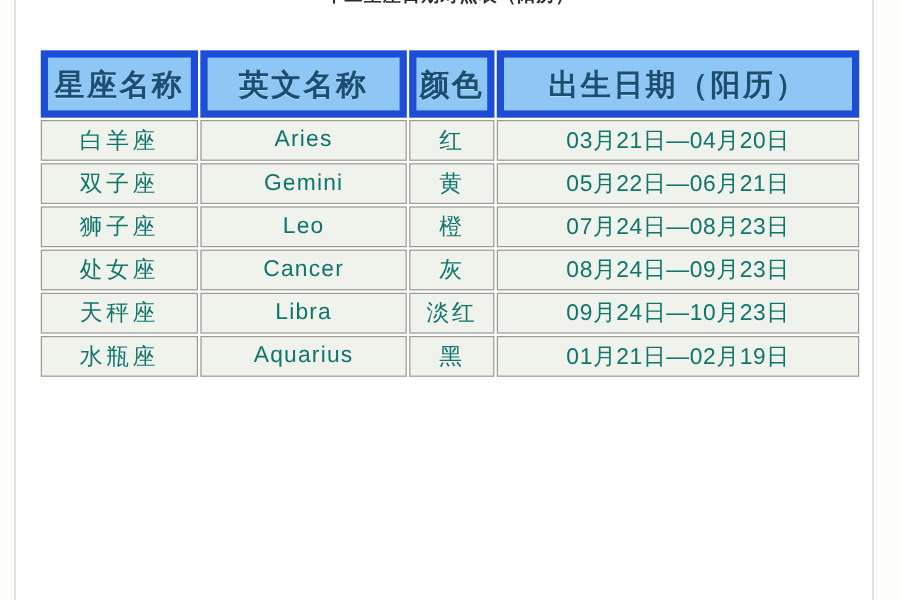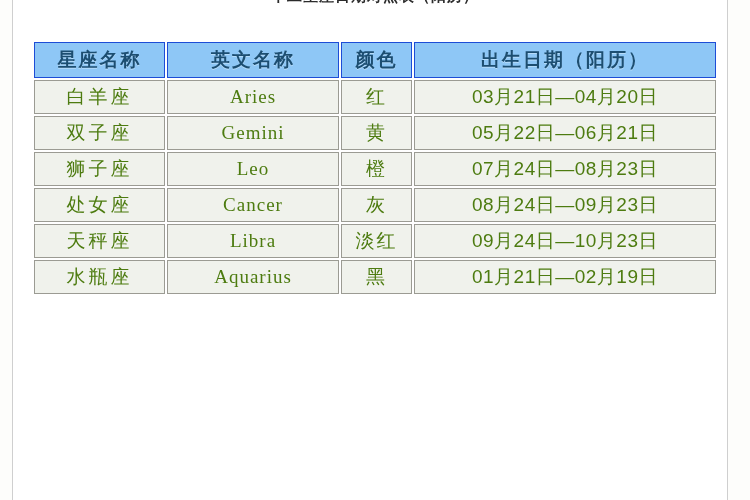--- a/index.html
+++ b/index.html
@@ -74,47 +74,47 @@
   .zodiac-table td {
     padding: 0;
     margin: 0;
     text-align: center;
     vertical-align: middle;
     box-sizing: border-box;
   }
 
   
   .zodiac-table thead th {
-    height: 36px;
+    height: 56px;
     background: #8cc6f5;
-    border: 1px solid #1d4ed8;
+    border: 6px solid #1d4ed8;
     color: #1d4f73;
     font-family: "Liberation Sans", "DejaVu Sans", sans-serif;
-    font-size: 19px;
+    font-size: 25px;
     font-weight: bold;
     letter-spacing: 2px;
     text-shadow: 0 1px 0 rgba(255,255,255,0.35);
   }
 
   
   .zodiac-table tbody td {
     height: 34px;
     background: #eef0ea;
     border: 1px solid #9a9a92;
-    color: #4d7c0f;
+    color: #0f766e;
     font-size: 19px;
   }
 
   td.col-cn {
     font-family: "Liberation Sans", "DejaVu Sans", sans-serif;
     letter-spacing: 3px;
     font-size: 19px;
   }
   td.col-en {
-    font-family: Liberation Serif, serif;
+    font-family: Liberation Sans, sans-serif;
     font-size: 17px;
     letter-spacing: 1px;
   }
   td.col-color {
     font-family: "Liberation Sans", "DejaVu Sans", sans-serif;
     letter-spacing: 2px;
     font-size: 19px;
   }
   td.col-date {
     font-family: "Liberation Sans", "DejaVu Sans", sans-serif;

